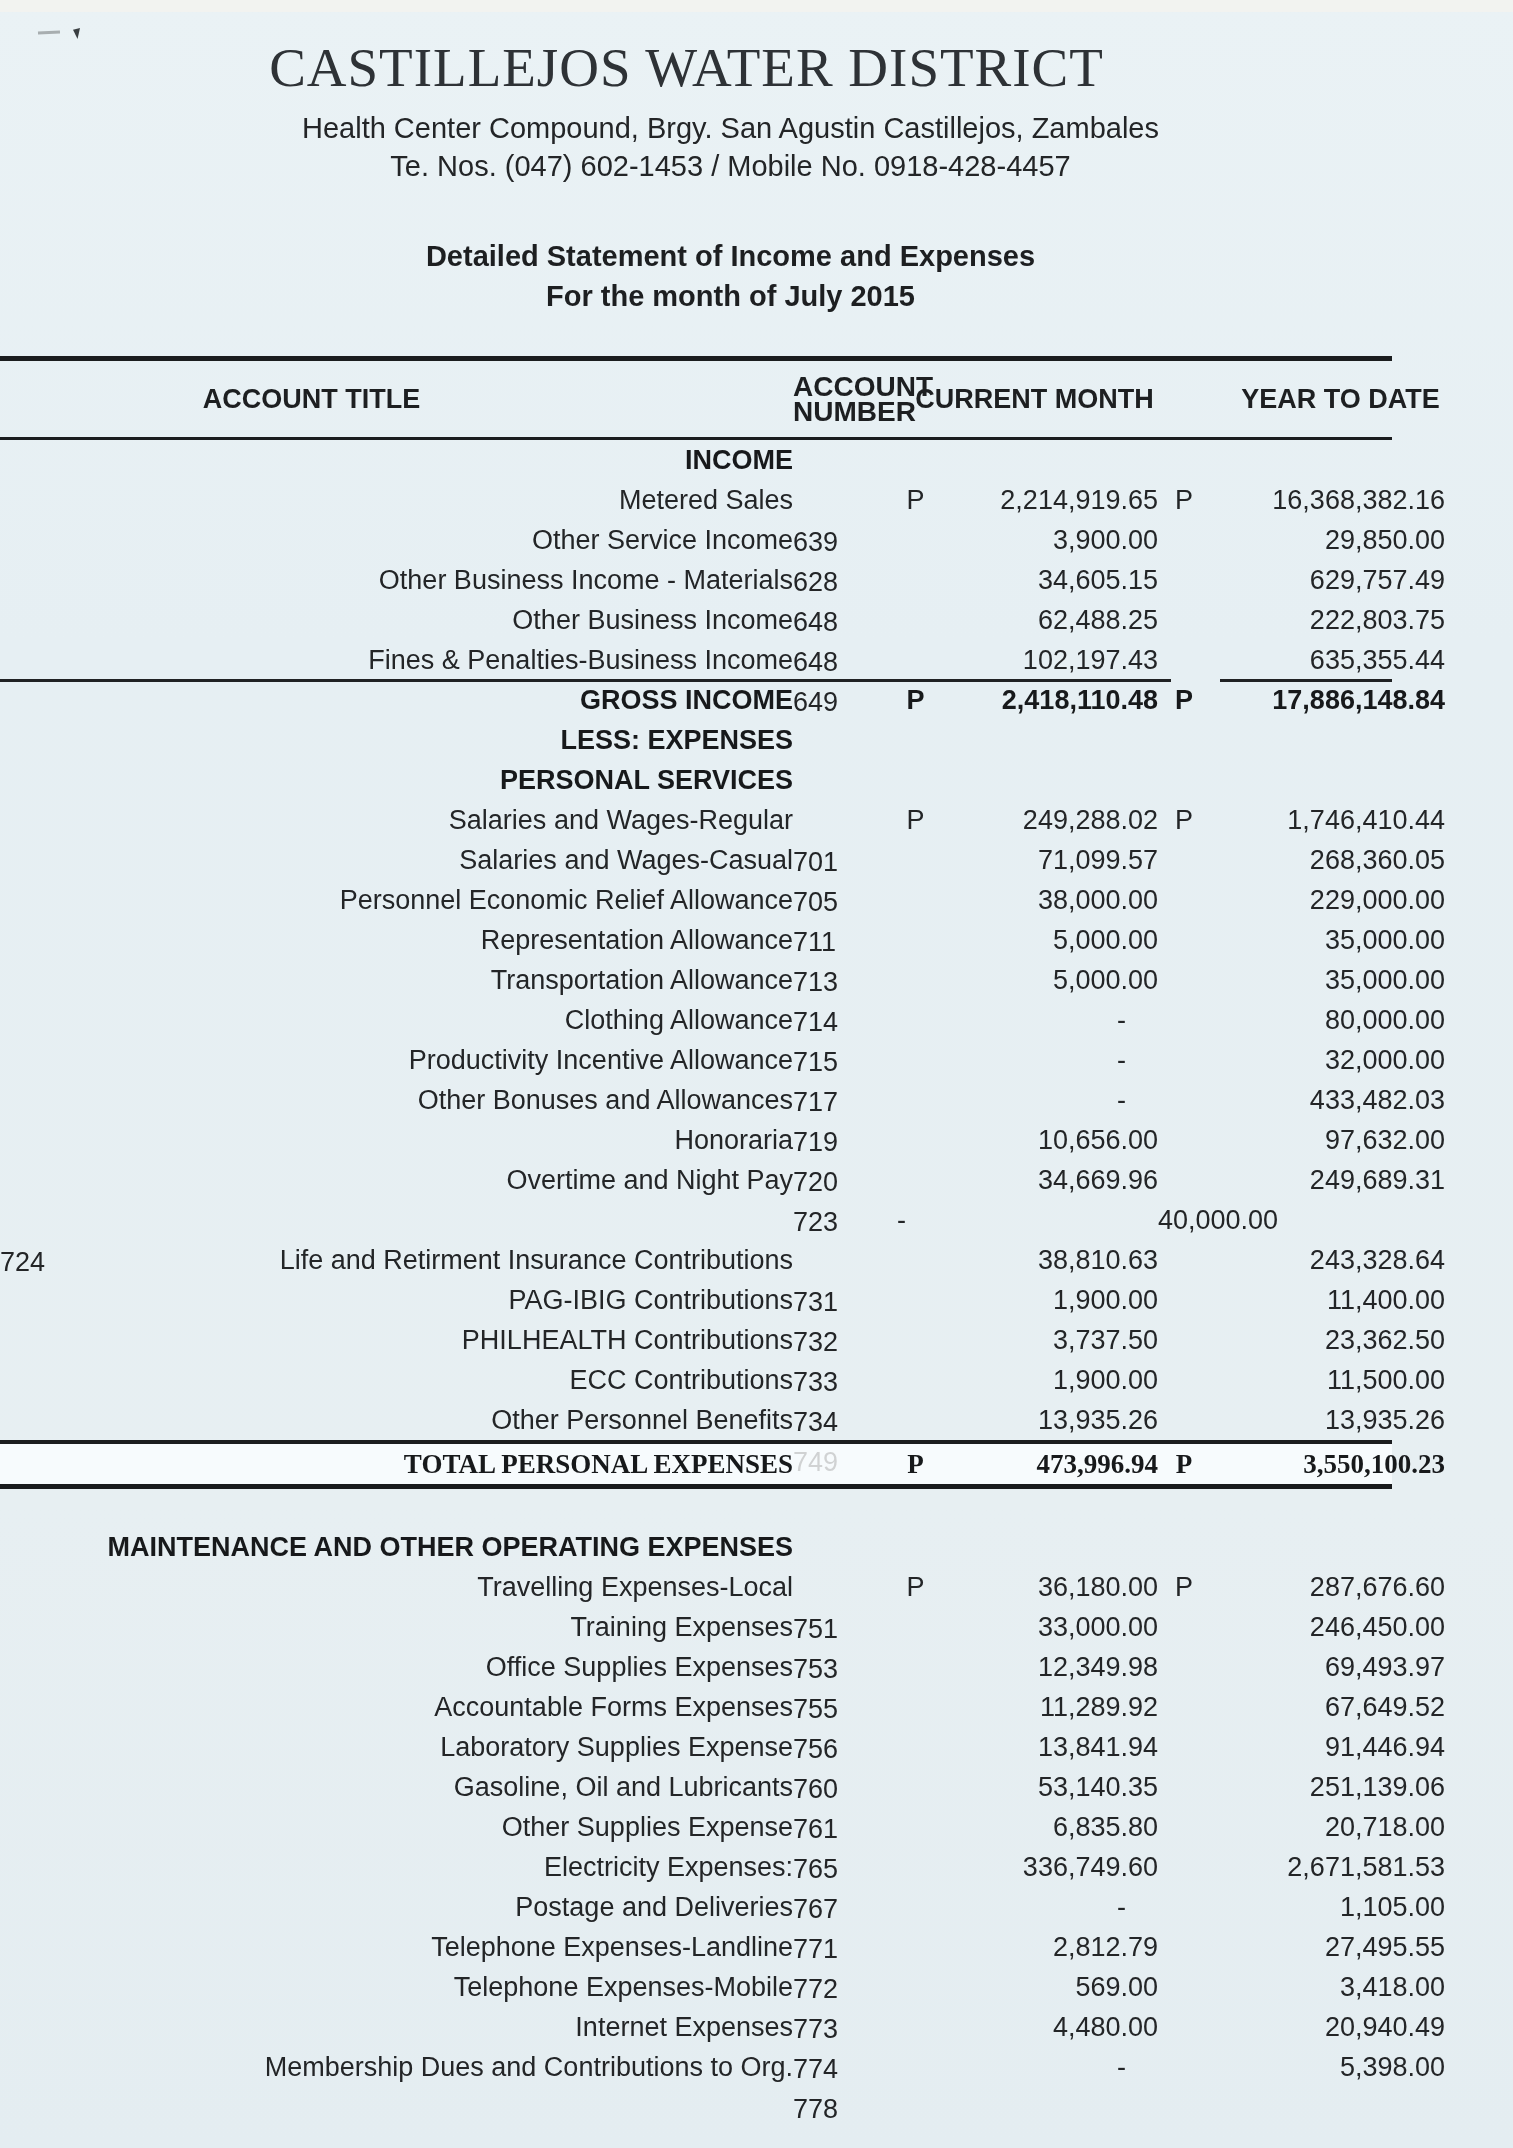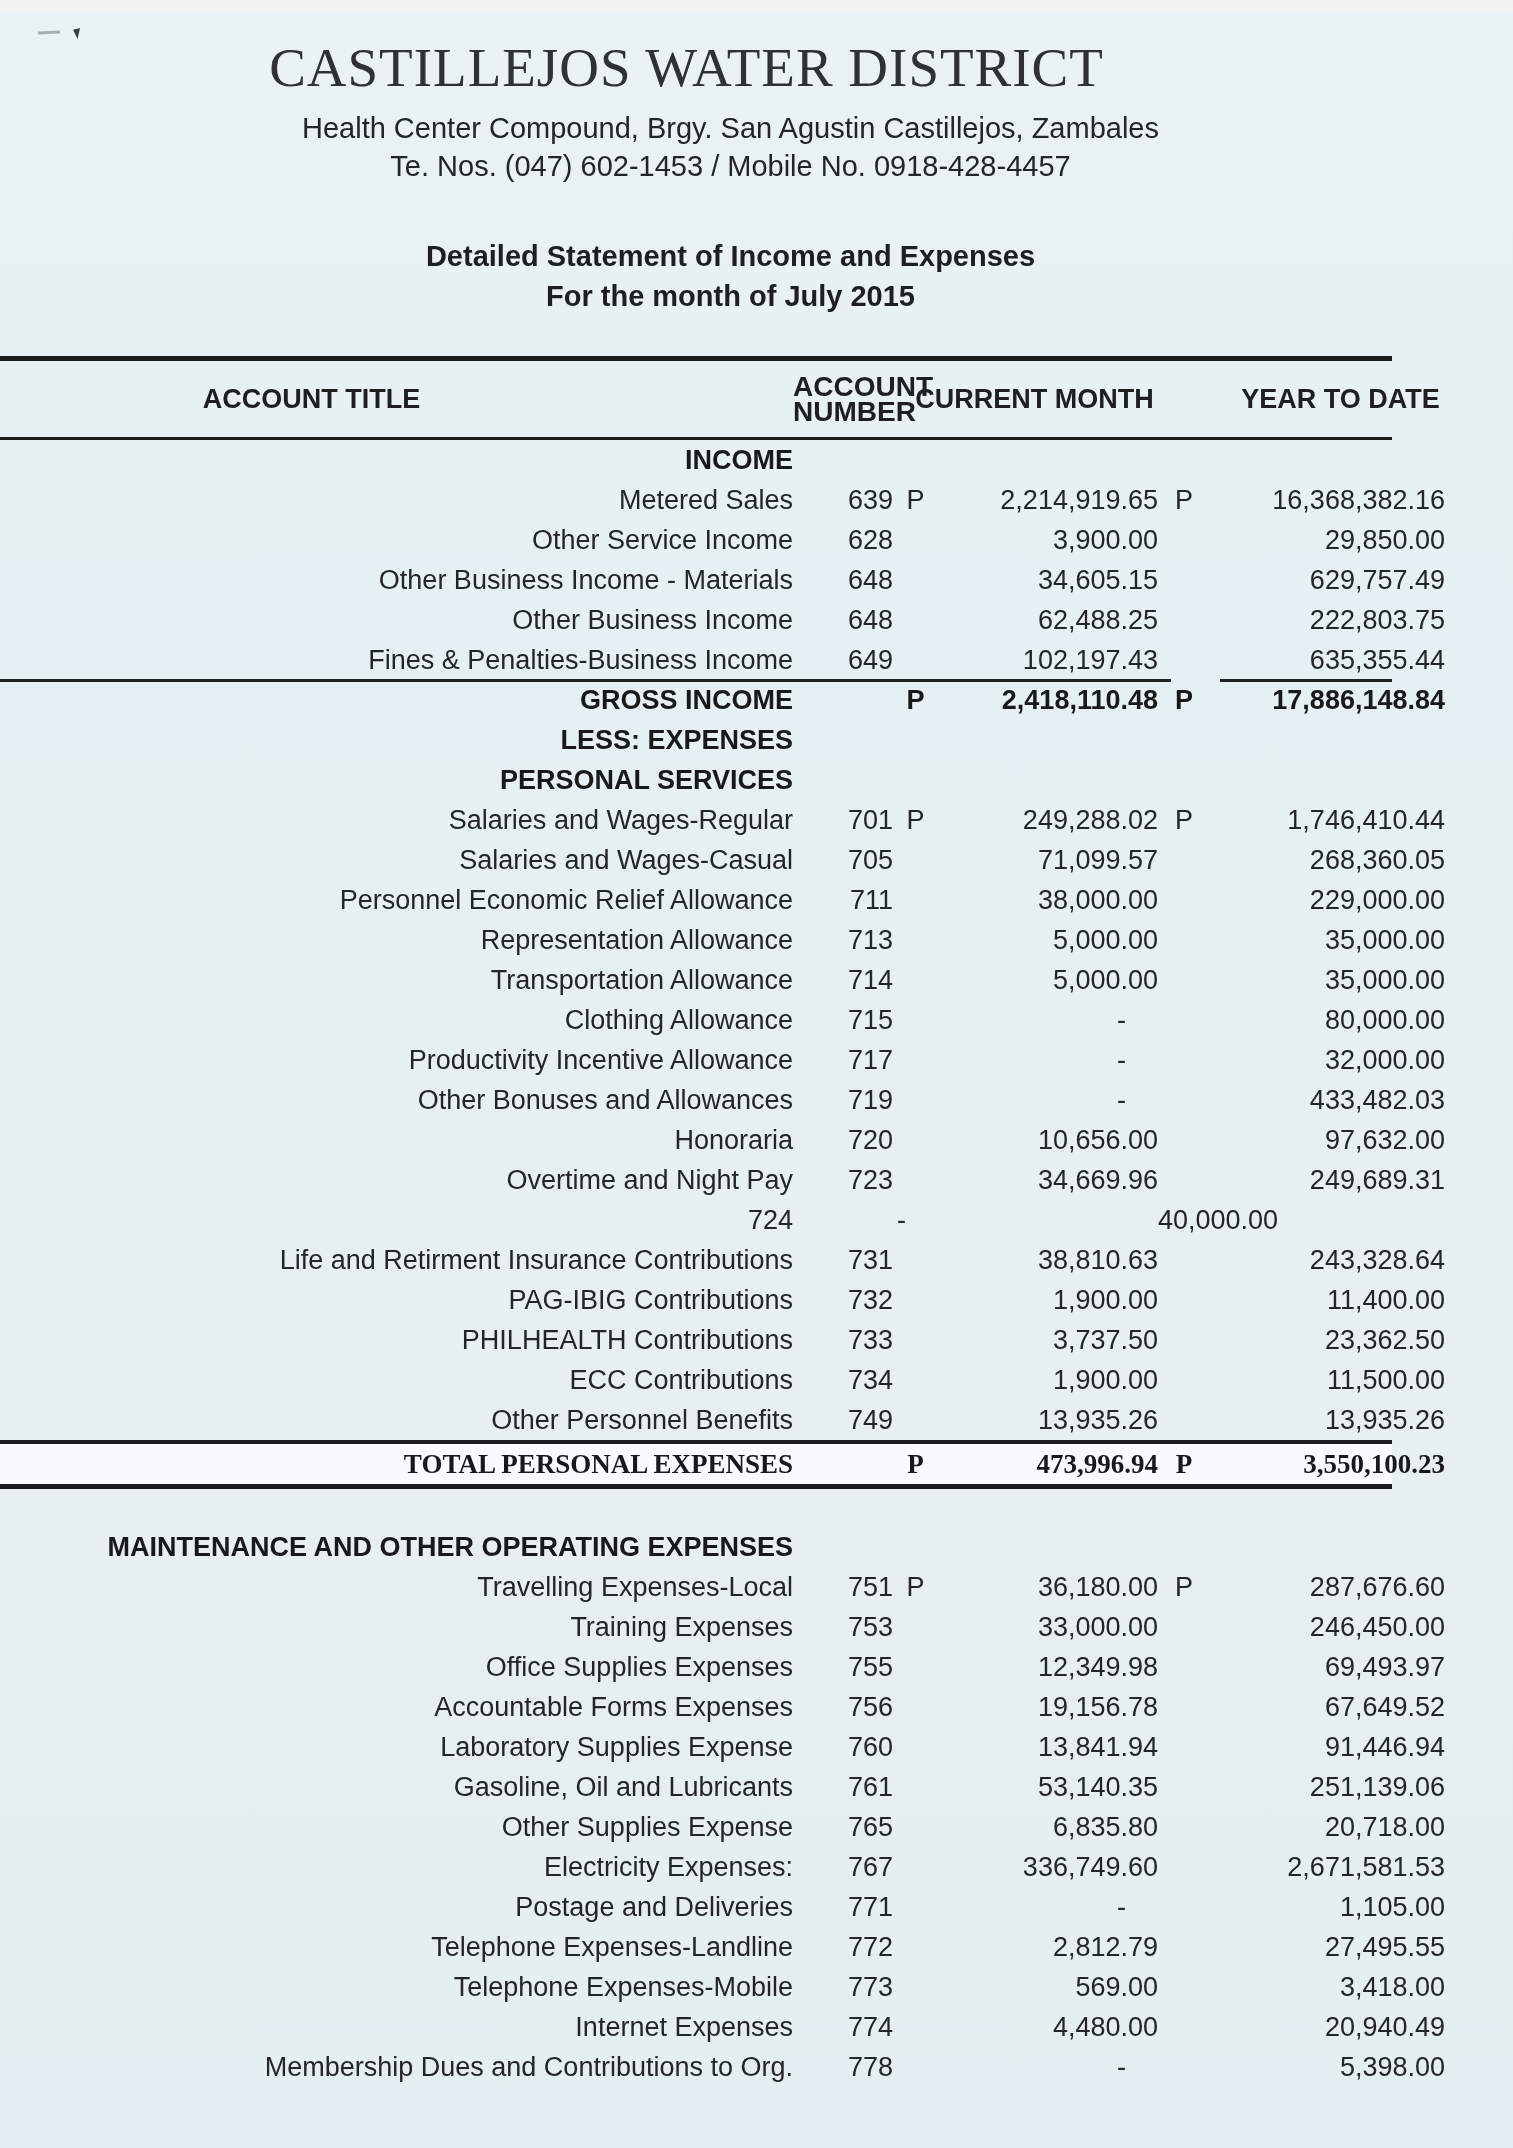--- a/index.html
+++ b/index.html
@@ -39,21 +39,21 @@
   }
   .th{font-weight:bold;color:#1d1f21;font-size:27px;line-height:30px;white-space:nowrap;}
   .th-title{text-align:center;padding-right:170px;}
   .th-acctnum{text-align:center;font-size:28px;line-height:25px;}
   .th-cm{grid-column:3 / span 2;text-align:center;padding-left:18px;}
   .th-ytd{grid-column:6;text-align:center;padding-left:26px;}
   .row{height:40px;position:relative;}
   .c{line-height:40px;font-size:27px;white-space:nowrap;}
   .lab{padding-left:52px;text-align:right;}
   .section>.lab,.total>.lab{padding-left:8px;font-weight:bold;color:#17191b;}
-  .acct{text-align:right;}
+  .acct{text-align:left;margin-top:42px;}
   .pcol{text-align:center;}
   .num{text-align:right;}
   .num.dash{padding-right:32px;}
   .total .num,.total .pcol{font-weight:bold;color:#17191b;}
   .row.banded{
     border-top:4px solid #1b1d1f;
     border-bottom:5px solid #191b1d;
     background:rgba(251,254,255,0.8);
     font-family:Liberation Serif, serif;
   }
@@ -356,21 +356,21 @@
           <div class="c pcol"></div>
           <div class="c num">12,349.98</div>
           <div class="c pcol"></div>
           <div class="c num">69,493.97</div>
           <div class="c "></div>
         </div>
         <div class="grid row item">
           <div class="c lab">Accountable Forms Expenses</div>
           <div class="c acct">756</div>
           <div class="c pcol"></div>
-          <div class="c num">19,156.78</div>
+          <div class="c num">11,289.92</div>
           <div class="c pcol"></div>
           <div class="c num">67,649.52</div>
           <div class="c "></div>
         </div>
         <div class="grid row item">
           <div class="c lab">Laboratory Supplies Expense</div>
           <div class="c acct">760</div>
           <div class="c pcol"></div>
           <div class="c num">13,841.94</div>
           <div class="c pcol"></div>

